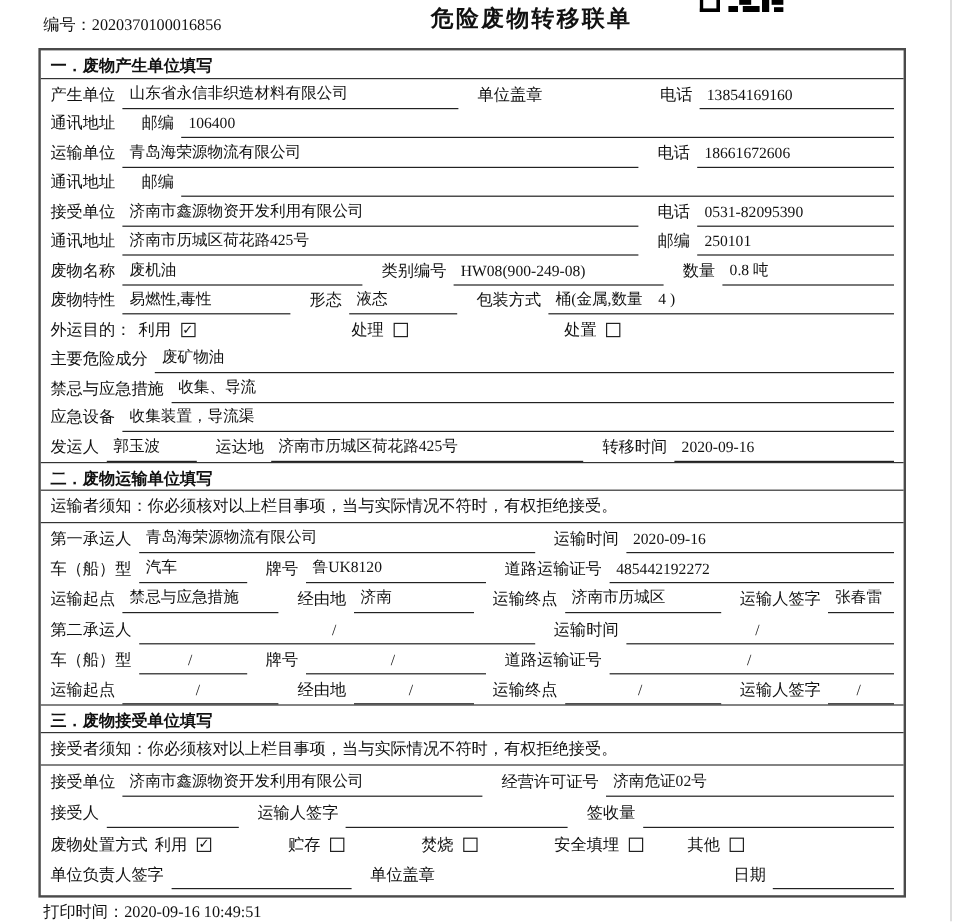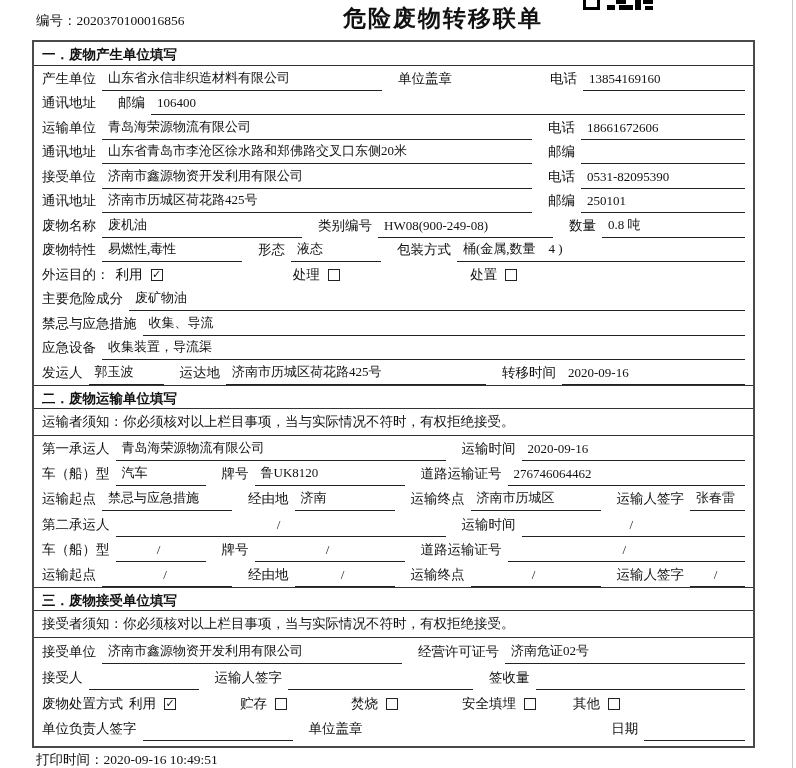--- a/index.html
+++ b/index.html
@@ -2,21 +2,21 @@
 <html><head>
 <meta charset="utf-8">
 <style>
   * { margin:0; padding:0; box-sizing:border-box; }
   html,body { width:796px; height:768px; background:#ffffff; overflow:hidden; }
   body { font-family:"Liberation Serif","DejaVu Serif",serif; color:#111111; position:relative; }
 
   .serial { position:absolute; left:36px; top:12px; font-size:13.5px; }
   .doc-title { position:absolute; left:90px; right:0; top:3px; text-align:center;
     font-family:"Liberation Sans","DejaVu Sans",sans-serif;
-    font-size:23px; font-weight:bold; letter-spacing:2px; }
+    font-size:19px; font-weight:bold; letter-spacing:2px; }
   .qr-frag { position:absolute; left:583px; top:0; }
   .page-edge { position:absolute; left:792px; top:0; width:1px; height:768px; background:#c9c9c9; }
 
   #form-table { position:absolute; left:32px; top:40px; width:723px; height:708px;
     border:2px solid #4a4a4a; background:#ffffff; }
 
   .section-header { height:24px; line-height:25px; padding-left:8px;
     font-family:"Liberation Sans","DejaVu Sans",sans-serif;
     font-size:13.5px; font-weight:bold; border-bottom:1.5px solid #333333; }
   .section:not(:first-child) .section-header { border-top:1.5px solid #333333; }
@@ -83,21 +83,20 @@
           <span class="val" style="flex: 1 1 0px;">106400</span>
         </div>
         <div class="row">
           <span class="lbl">运输单位</span>
           <span class="val" style="width: 430px;">青岛海荣源物流有限公司</span>
           <span class="lbl">电话</span>
           <span class="val" style="flex: 1 1 0px;">18661672606</span>
         </div>
         <div class="row">
           <span class="lbl">通讯地址</span>
-          <span class="val" style="width: 430px;">山东省青岛市李沧区徐水路和郑佛路交叉口东侧20米</span>
           <span class="lbl">邮编</span>
           <span class="val" style="flex: 1 1 0px;"></span>
         </div>
         <div class="row">
           <span class="lbl">接受单位</span>
           <span class="val" style="width: 430px;">济南市鑫源物资开发利用有限公司</span>
           <span class="lbl">电话</span>
           <span class="val" style="flex: 1 1 0px;">0531-82095390</span>
         </div>
         <div class="row">
@@ -167,21 +166,21 @@
           <span class="val" style="width: 330px;">青岛海荣源物流有限公司</span>
           <span class="lbl">运输时间</span>
           <span class="val" style="flex: 1 1 0px;">2020-09-16</span>
         </div>
         <div class="row">
           <span class="lbl">车（船）型</span>
           <span class="val" style="width: 90px;">汽车</span>
           <span class="lbl">牌号</span>
           <span class="val" style="width: 150px;">鲁UK8120</span>
           <span class="lbl">道路运输证号</span>
-          <span class="val" style="flex: 1 1 0px;">276746064462</span>
+          <span class="val" style="flex: 1 1 0px;">485442192272</span>
         </div>
         <div class="row">
           <span class="lbl">运输起点</span>
           <span class="val" style="width: 130px;">禁忌与应急措施</span>
           <span class="lbl">经由地</span>
           <span class="val" style="width: 100px;">济南</span>
           <span class="lbl">运输终点</span>
           <span class="val" style="width: 130px;">济南市历城区</span>
           <span class="lbl">运输人签字</span>
           <span class="val" style="flex: 1 1 0px;">张春雷</span>

